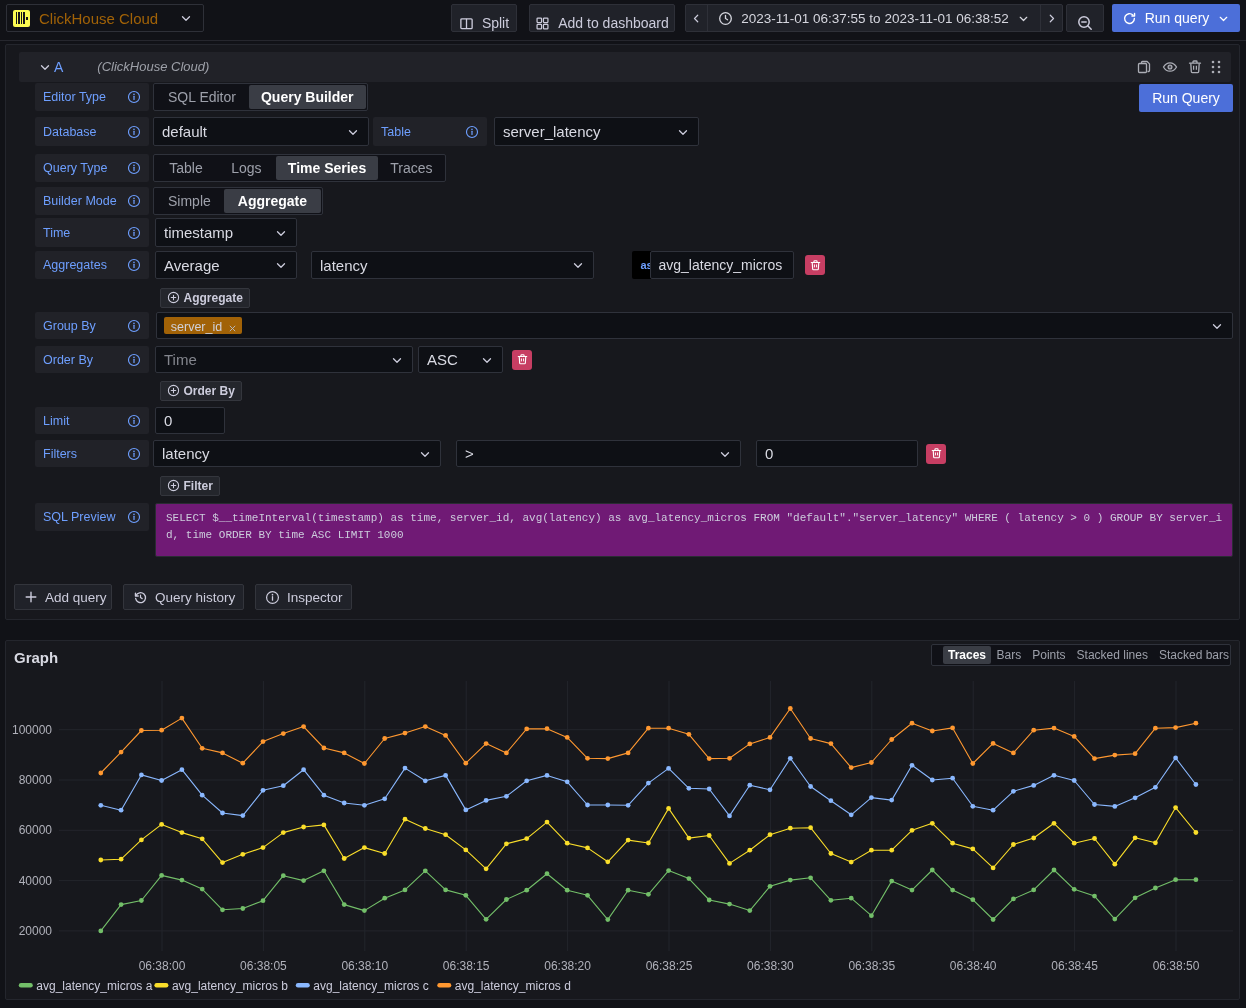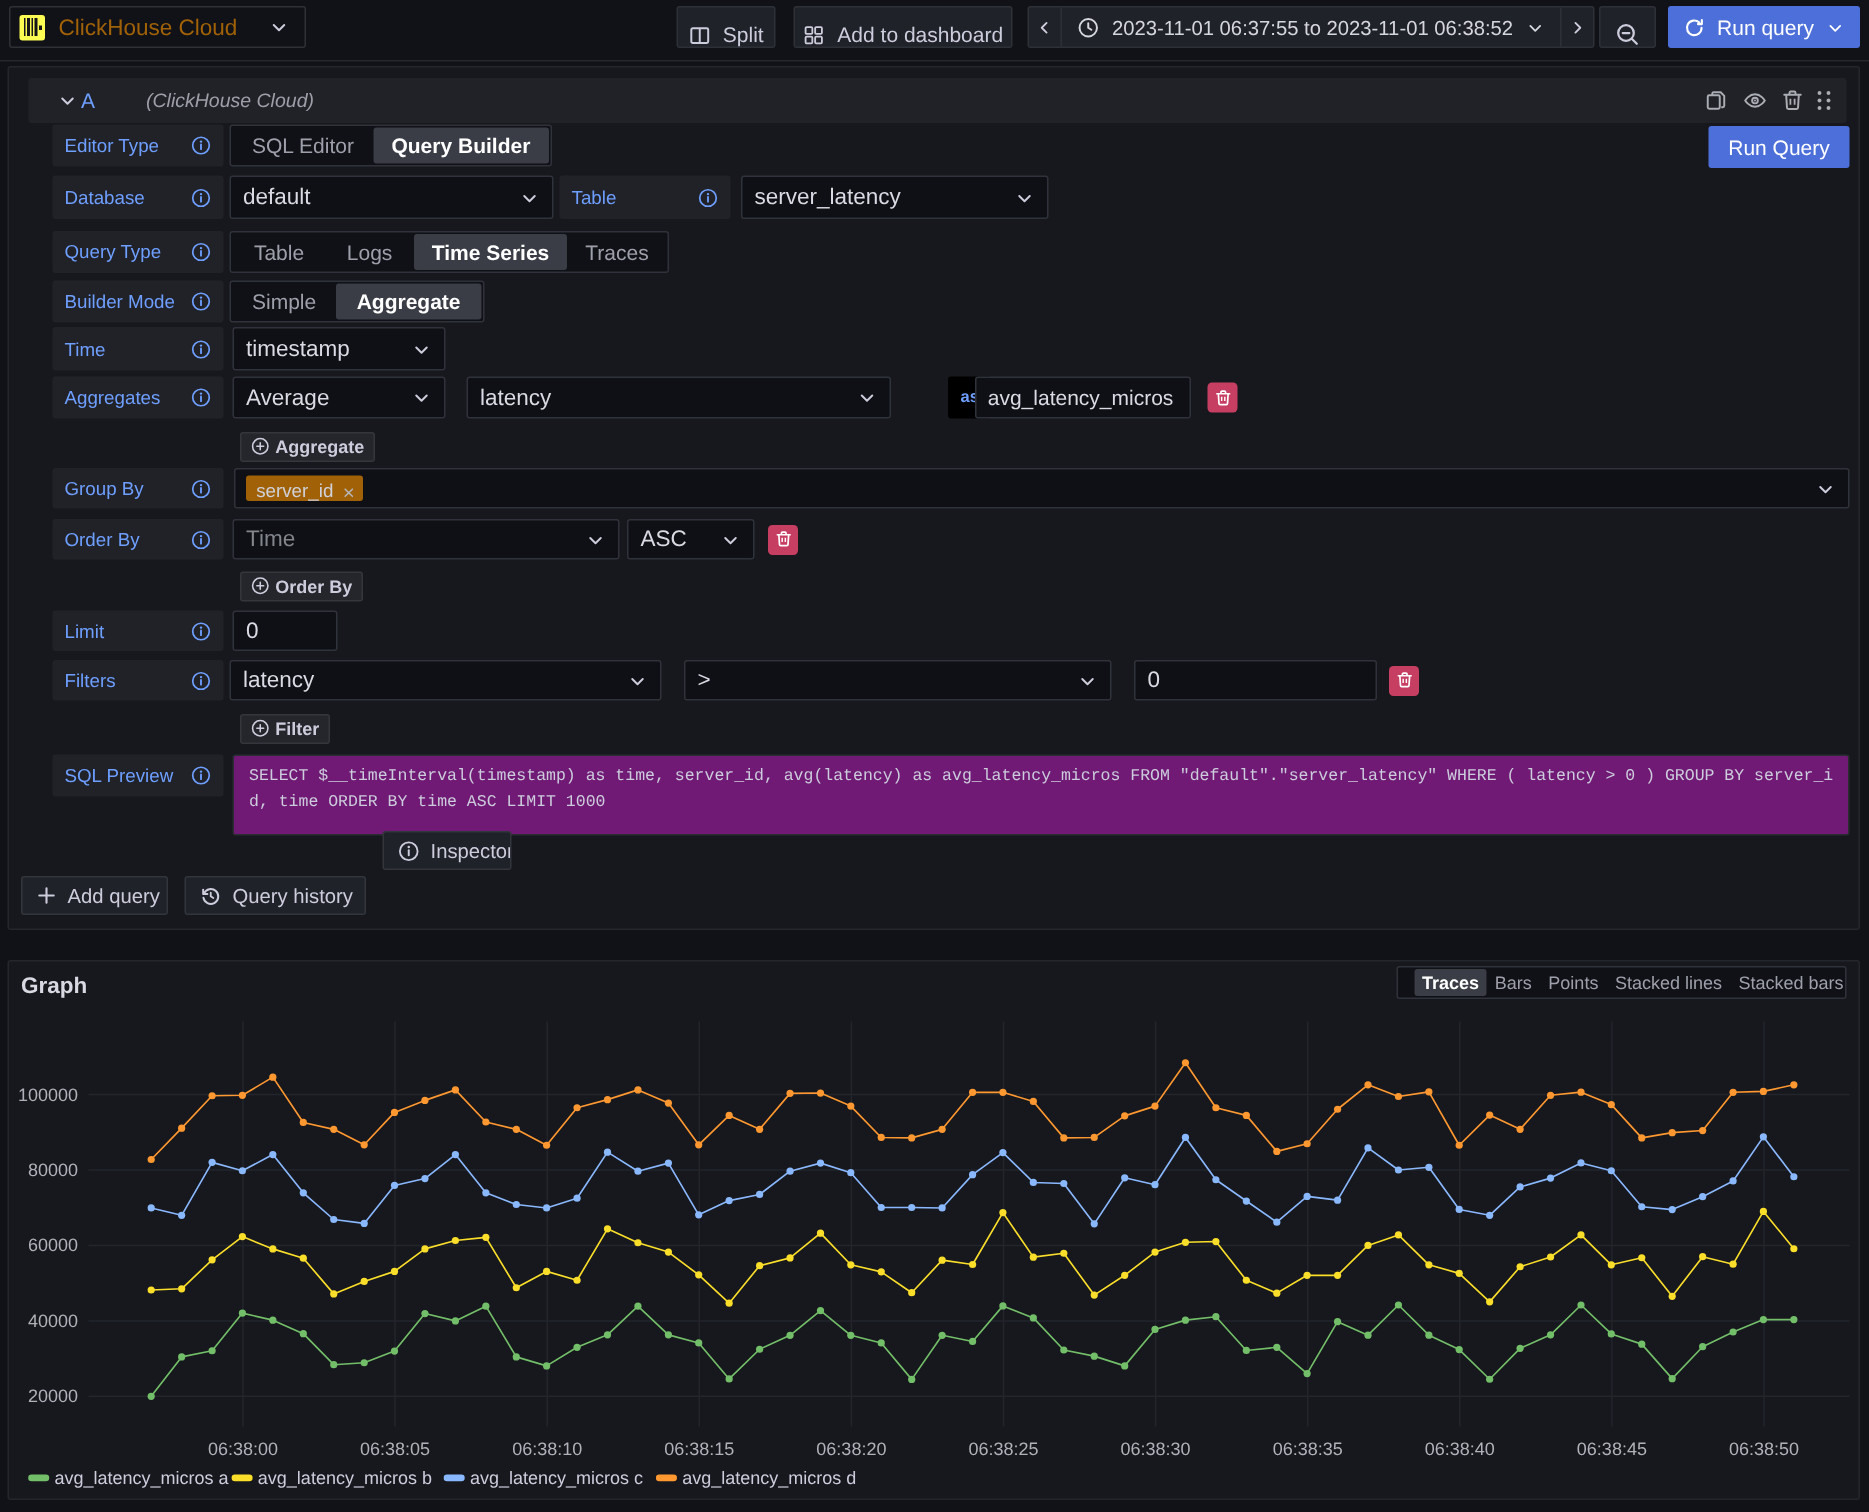--- a/index.html
+++ b/index.html
@@ -352,21 +352,21 @@
     <div class="a code" style="left:149px;top:458.0px;width:1078px;height:54px">SELECT $__timeInterval(timestamp) as time, server_id, avg(latency) as avg_latency_micros FROM "default"."server_latency" WHERE ( latency &gt; 0 ) GROUP BY server_i
 d, time ORDER BY time ASC LIMIT 1000</div>
     <div class="a bbtn" style="left:8px;top:539.0px;width:98px;height:26px"><svg class="" style="" width="14" height="14" viewBox="0 0 16 16" fill="none">
         <path d="M8 2.5v11M2.5 8h11" stroke="currentColor" stroke-width="1.6" stroke-linecap="round"></path>
       </svg>Add query</div>
     <div class="a bbtn" style="left:117px;top:539.0px;width:121px;height:26px"><svg class="" style="" width="15" height="15" viewBox="0 0 16 16" fill="none">
         <path d="M3.2 6a5.3 5.3 0 1 1-.4 3" stroke="currentColor" stroke-width="1.4" stroke-linecap="round"></path>
         <path d="M2.6 3.4v3h3" stroke="currentColor" stroke-width="1.4" stroke-linecap="round" stroke-linejoin="round"></path>
         <path d="M8 5.5V8l1.8 1.2" stroke="currentColor" stroke-width="1.3" stroke-linecap="round"></path>
       </svg>Query history</div>
-    <div class="a bbtn" style="left:249px;top:509px;width:86px;height:26px"><svg class="" style="" width="15" height="15" viewBox="0 0 16 16" fill="none">
+    <div class="a bbtn" style="left:249px;top:539.0px;width:97px;height:26px"><svg class="" style="" width="15" height="15" viewBox="0 0 16 16" fill="none">
         <circle cx="8" cy="8" r="6.3" stroke="currentColor" stroke-width="1.3"></circle>
         <path d="M8 7.2v3.6" stroke="currentColor" stroke-width="1.4" stroke-linecap="round"></path>
         <circle cx="8" cy="5" r="0.9" fill="currentColor"></circle>
       </svg>Inspector</div>
   </div>
 <div class="a panel">
     <div class="a" style="left:8px;top:8px;color:#d8d9e2;font-size:15px;font-weight:700">Graph</div>
     <div class="a rg" style="right:8px;top:3px;height:22px;width:300px">
       <span class="c on" style="font-size:12px;padding:0 5px;margin-left:10px">Traces</span>
       <span class="c" style="font-size:12px;padding:0 5.5px">Bars</span>

